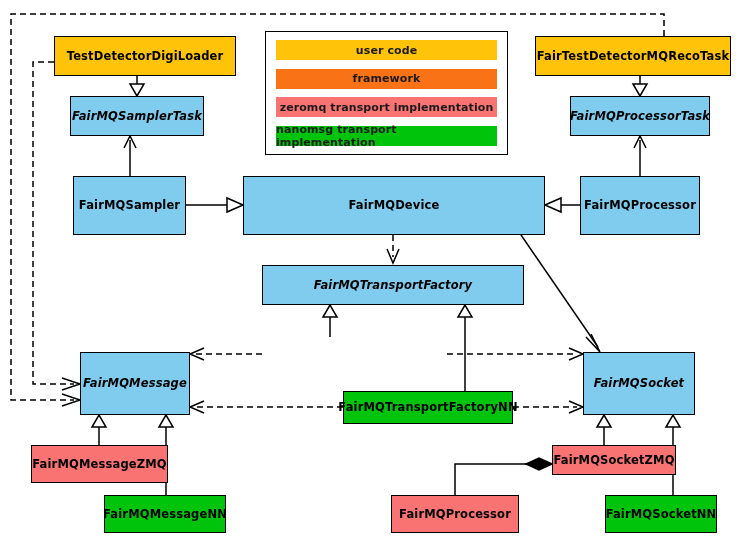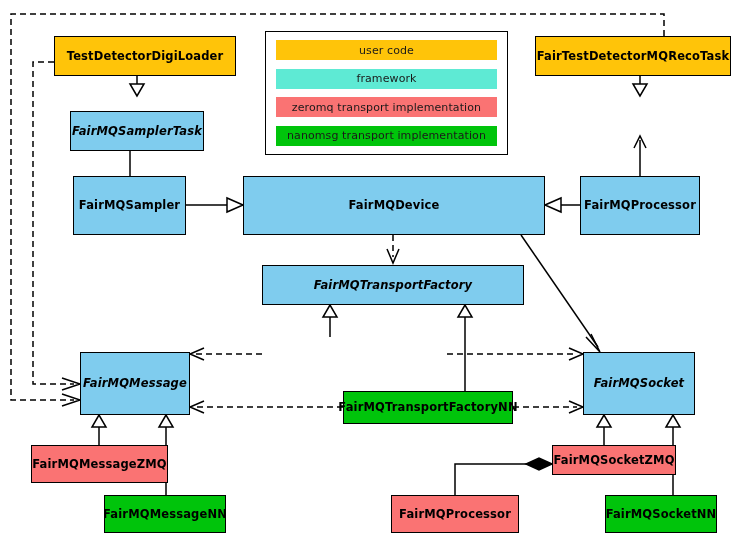--- a/index.html
+++ b/index.html
@@ -52,21 +52,21 @@
     justify-content: space-between;
     padding: 8px 10px;
   }
   .legend-row {
     box-sizing: border-box;
     height: 20px;
     display: flex;
     align-items: center;
     justify-content: center;
     font-size: 11px;
-    font-weight: normal;
+    font-weight: bold;
     color: #1a1a1a;
     letter-spacing: 0.1px;
   }
 </style>
 </head>
 <body>
 
 <div id="diagram-root">
 
   <svg id="edge-layer" viewBox="0 0 748 549" width="748" height="549" xmlns="http://www.w3.org/2000/svg">
@@ -174,43 +174,46 @@
     <g>
       <polyline points="455,495 455,464 539,464" fill="none" stroke="#000" stroke-width="1.5"></polyline>
       <polygon points="552,464 539,458 526,464 539,470" fill="#000000" stroke="#000" stroke-width="1.5"></polygon>
     </g>
   </svg>
 
   <div class="legend-panel" style="left:265px; top:31px; width:243px; height:124px;">
     <div class="legend-row" style="background:#FFC409;">
       <span>user code</span>
     </div>
-    <div class="legend-row" style="background:#5eead4;">
+    <div class="legend-row" style="background:#f97316;">
       <span>framework</span>
     </div>
     <div class="legend-row" style="background:#FA7373;">
       <span>zeromq transport implementation</span>
     </div>
     <div class="legend-row" style="background:#00C40B;">
       <span>nanomsg transport implementation</span>
     </div>
   </div>
 
   <div class="node" style="left:54px; top:36px; width:182px; height:40px; background:#FFC409;">
     <span>TestDetectorDigiLoader</span>
   </div>
 
   <div class="node" style="left:535px; top:36px; width:196px; height:40px; background:#FFC409;">
     <span>FairTestDetectorMQRecoTask</span>
   </div>
 
-  <div class="node abstract" style="left:70px; top:96px; width:134px; height:40px; background:#7FCCEE;margin-top:15px;">
+  <div class="node abstract" style="left:70px; top:96px; width:134px; height:40px; background:#7FCCEE;">
     <span>FairMQSamplerTask</span>
   </div>
 
+  <div class="node abstract" style="left:570px; top:96px; width:140px; height:40px; background:#7FCCEE;">
+    <span>FairMQProcessorTask</span>
+  </div>
 
   <div class="node" style="left:73px; top:176px; width:113px; height:59px; background:#7FCCEE;">
     <span>FairMQSampler</span>
   </div>
 
   <div class="node" style="left:243px; top:176px; width:302px; height:59px; background:#7FCCEE;">
     <span>FairMQDevice</span>
   </div>
 
   <div class="node" style="left:580px; top:176px; width:120px; height:59px; background:#7FCCEE;">

